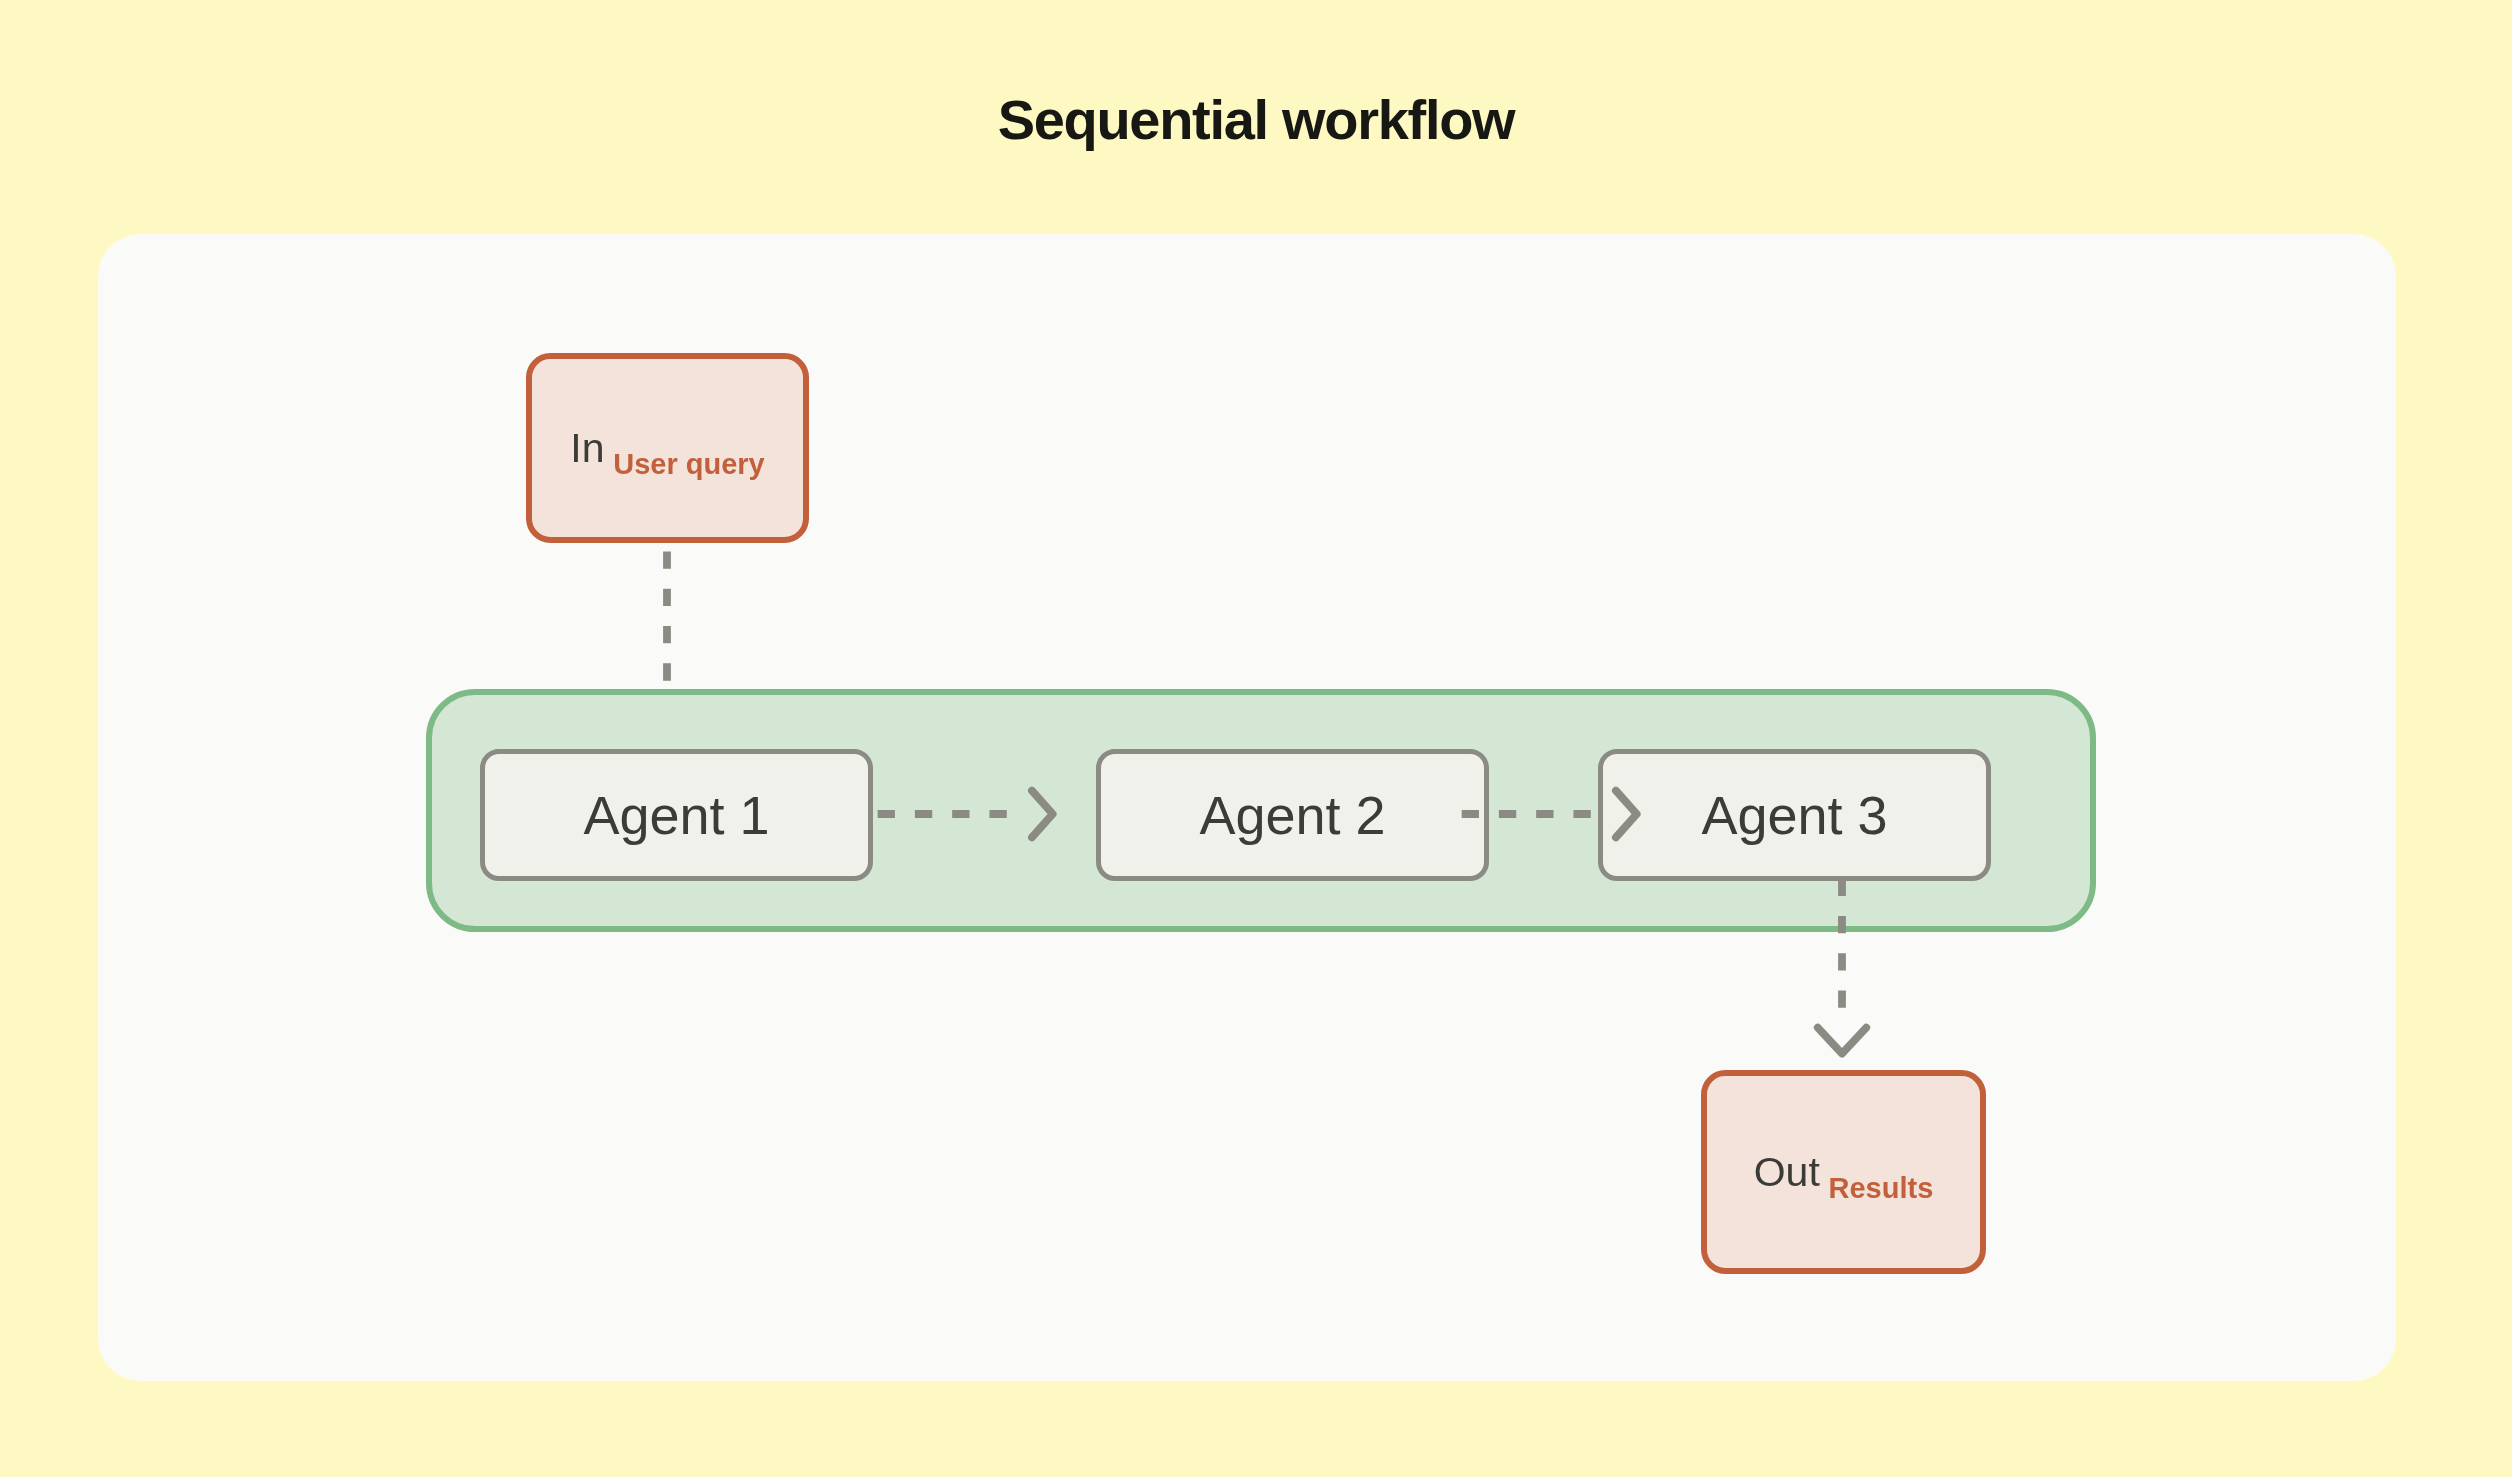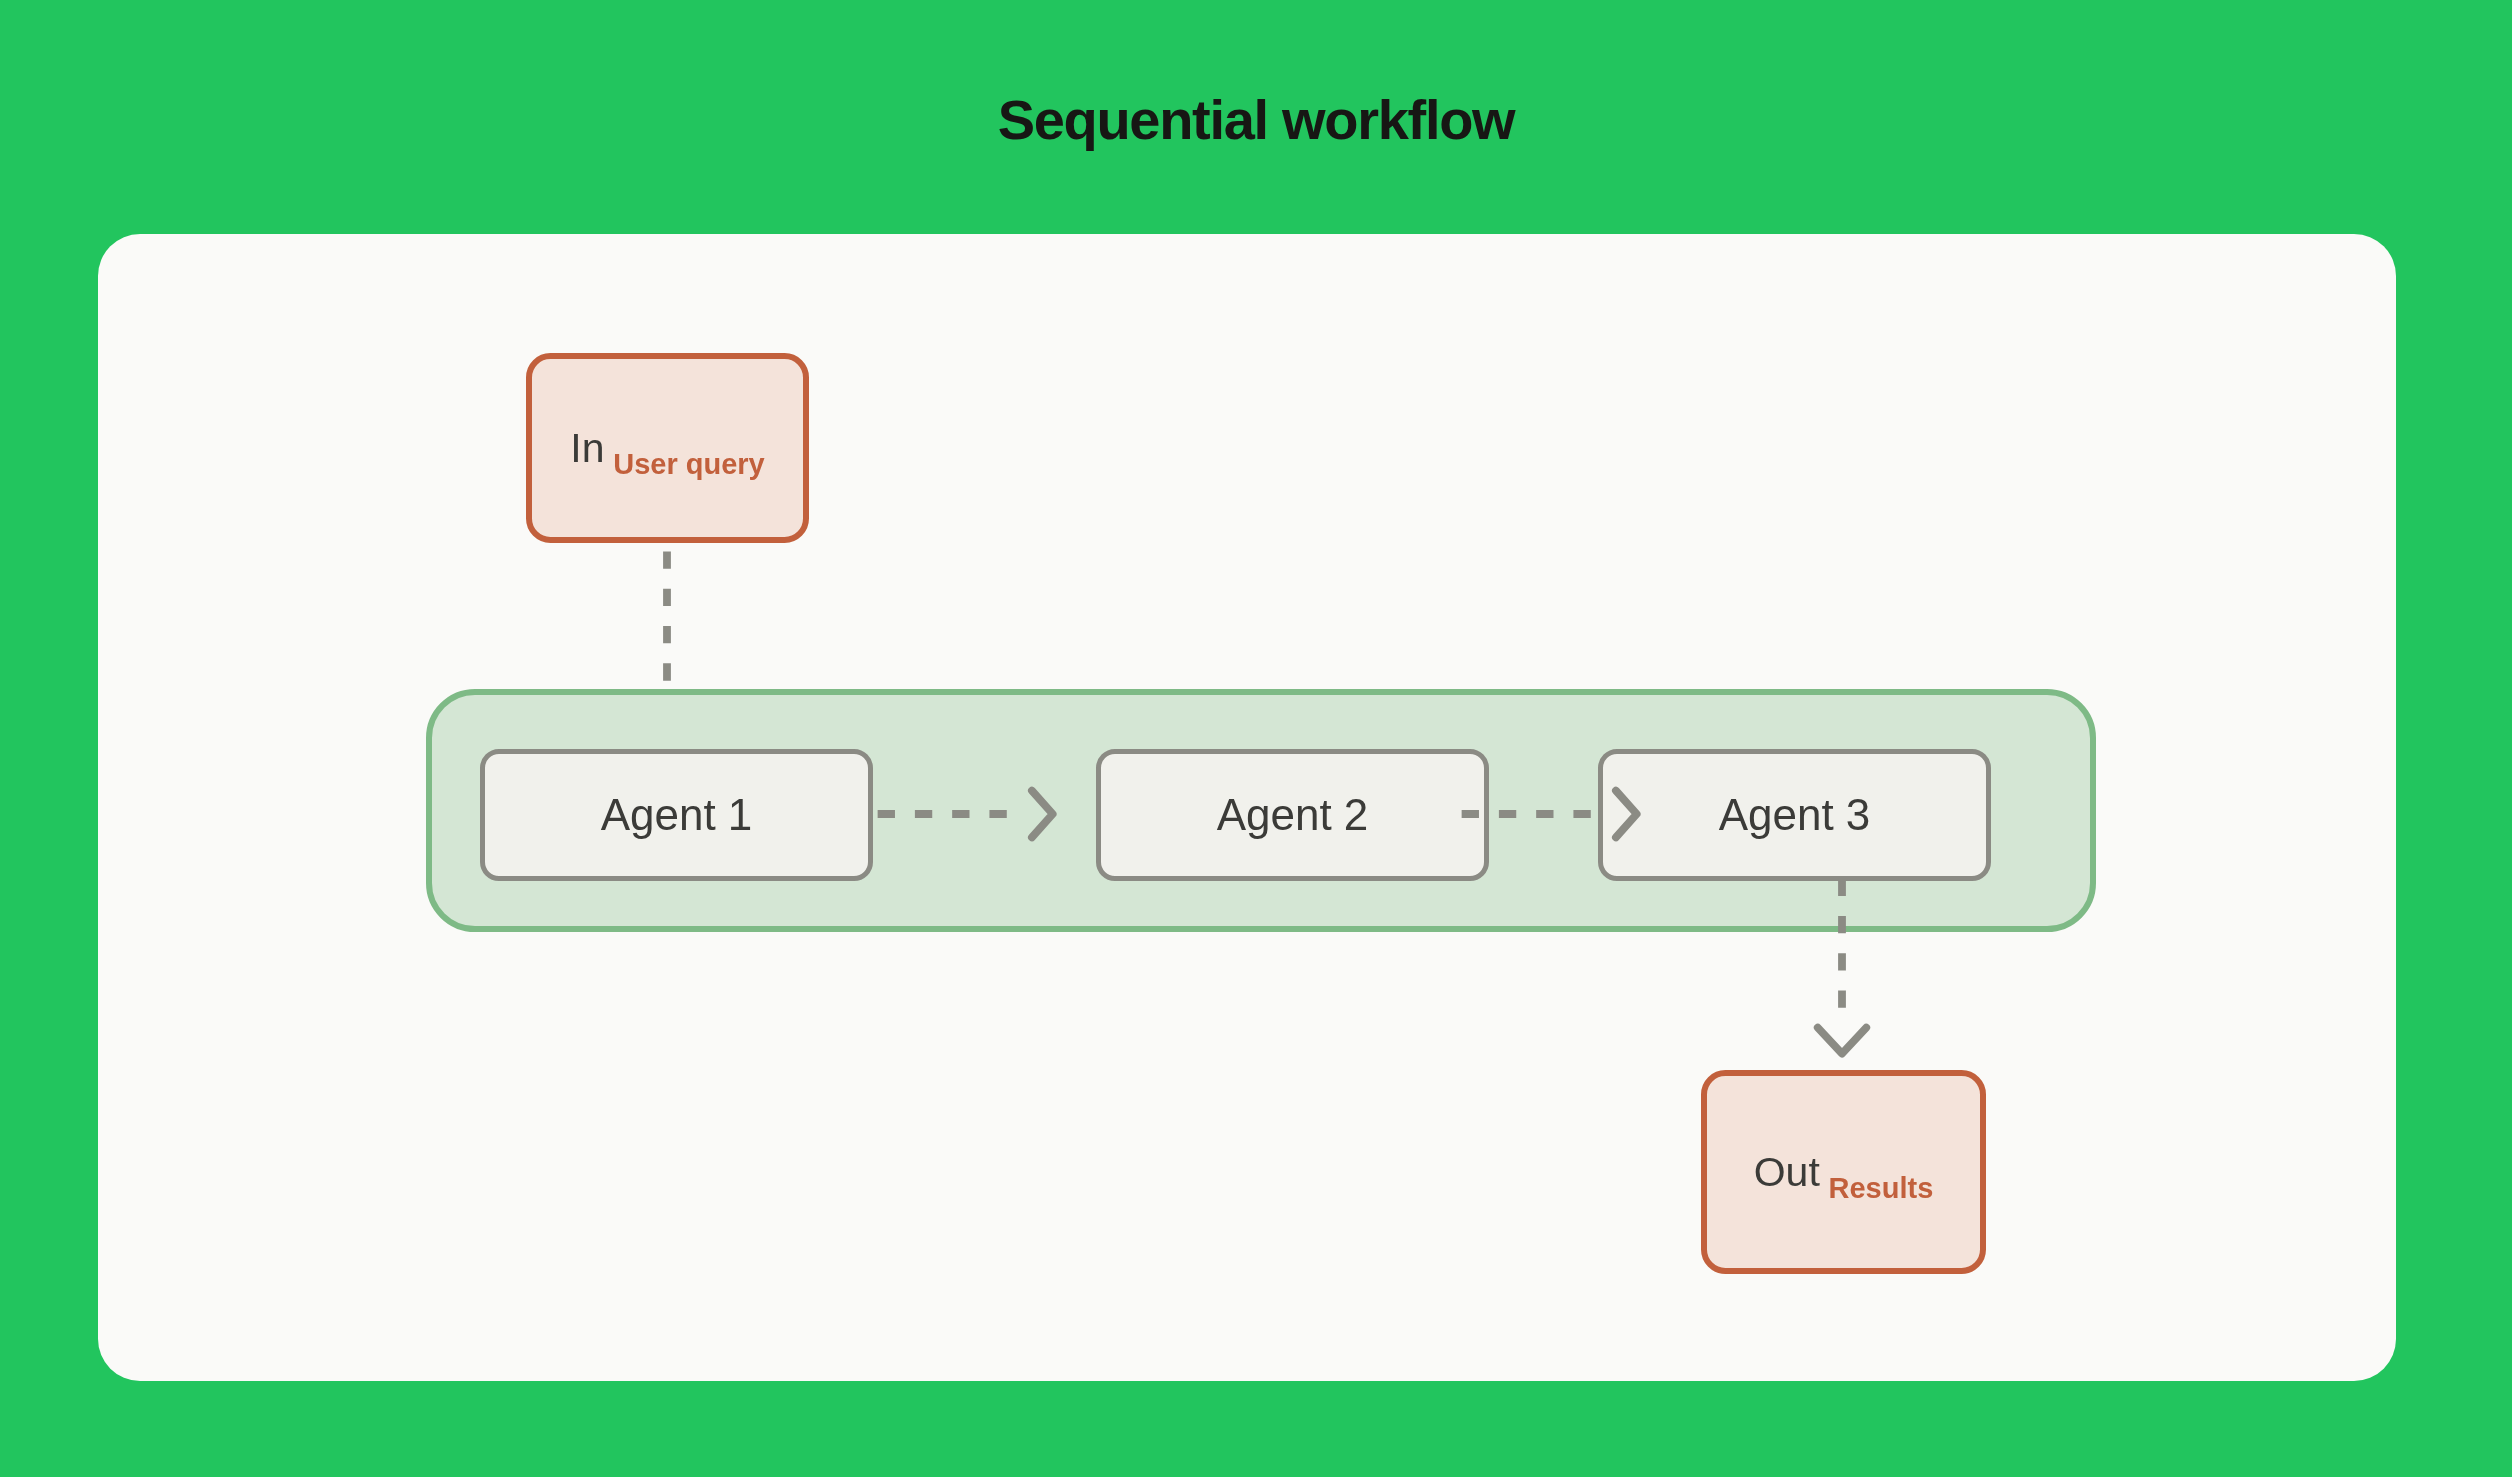--- a/index.html
+++ b/index.html
@@ -5,21 +5,21 @@
   html, body {
     margin: 0;
     padding: 0;
     background: #e9e8e0;
     font-family: "Liberation Sans", sans-serif;
   }
   .canvas {
     position: relative;
     width: 2512px;
     height: 1478px;
-    background: #22c55e;
+    background: #fef9c3;
     overflow: hidden;
     text-decoration: underline;
   }
   .title {
     position: absolute;
     left: 0;
     top: 87px;
     width: 2512px;
     text-align: center;
     font-size: 56px;
@@ -81,21 +81,21 @@
     box-sizing: border-box;
     top: 54px;
     width: 393px;
     height: 132px;
     background: #f1f1ec;
     border: 5.2px solid #8b8b84;
     border-radius: 19px;
     display: flex;
     align-items: center;
     justify-content: center;
-    font-size: 44px;
+    font-size: 54px;
     font-weight: 500;
     color: #3b3b38;
   }
   .agent-node.a1 { left: 48px; }
   .agent-node.a2 { left: 632px; margin-left: 32px; }
   .agent-node.a3 { left: 1166px; }
   .arrow { position: absolute; overflow: visible; }
   .arrow path, .arrow line, .arrow polyline {
     stroke: #8b8b84;
     fill: none;

